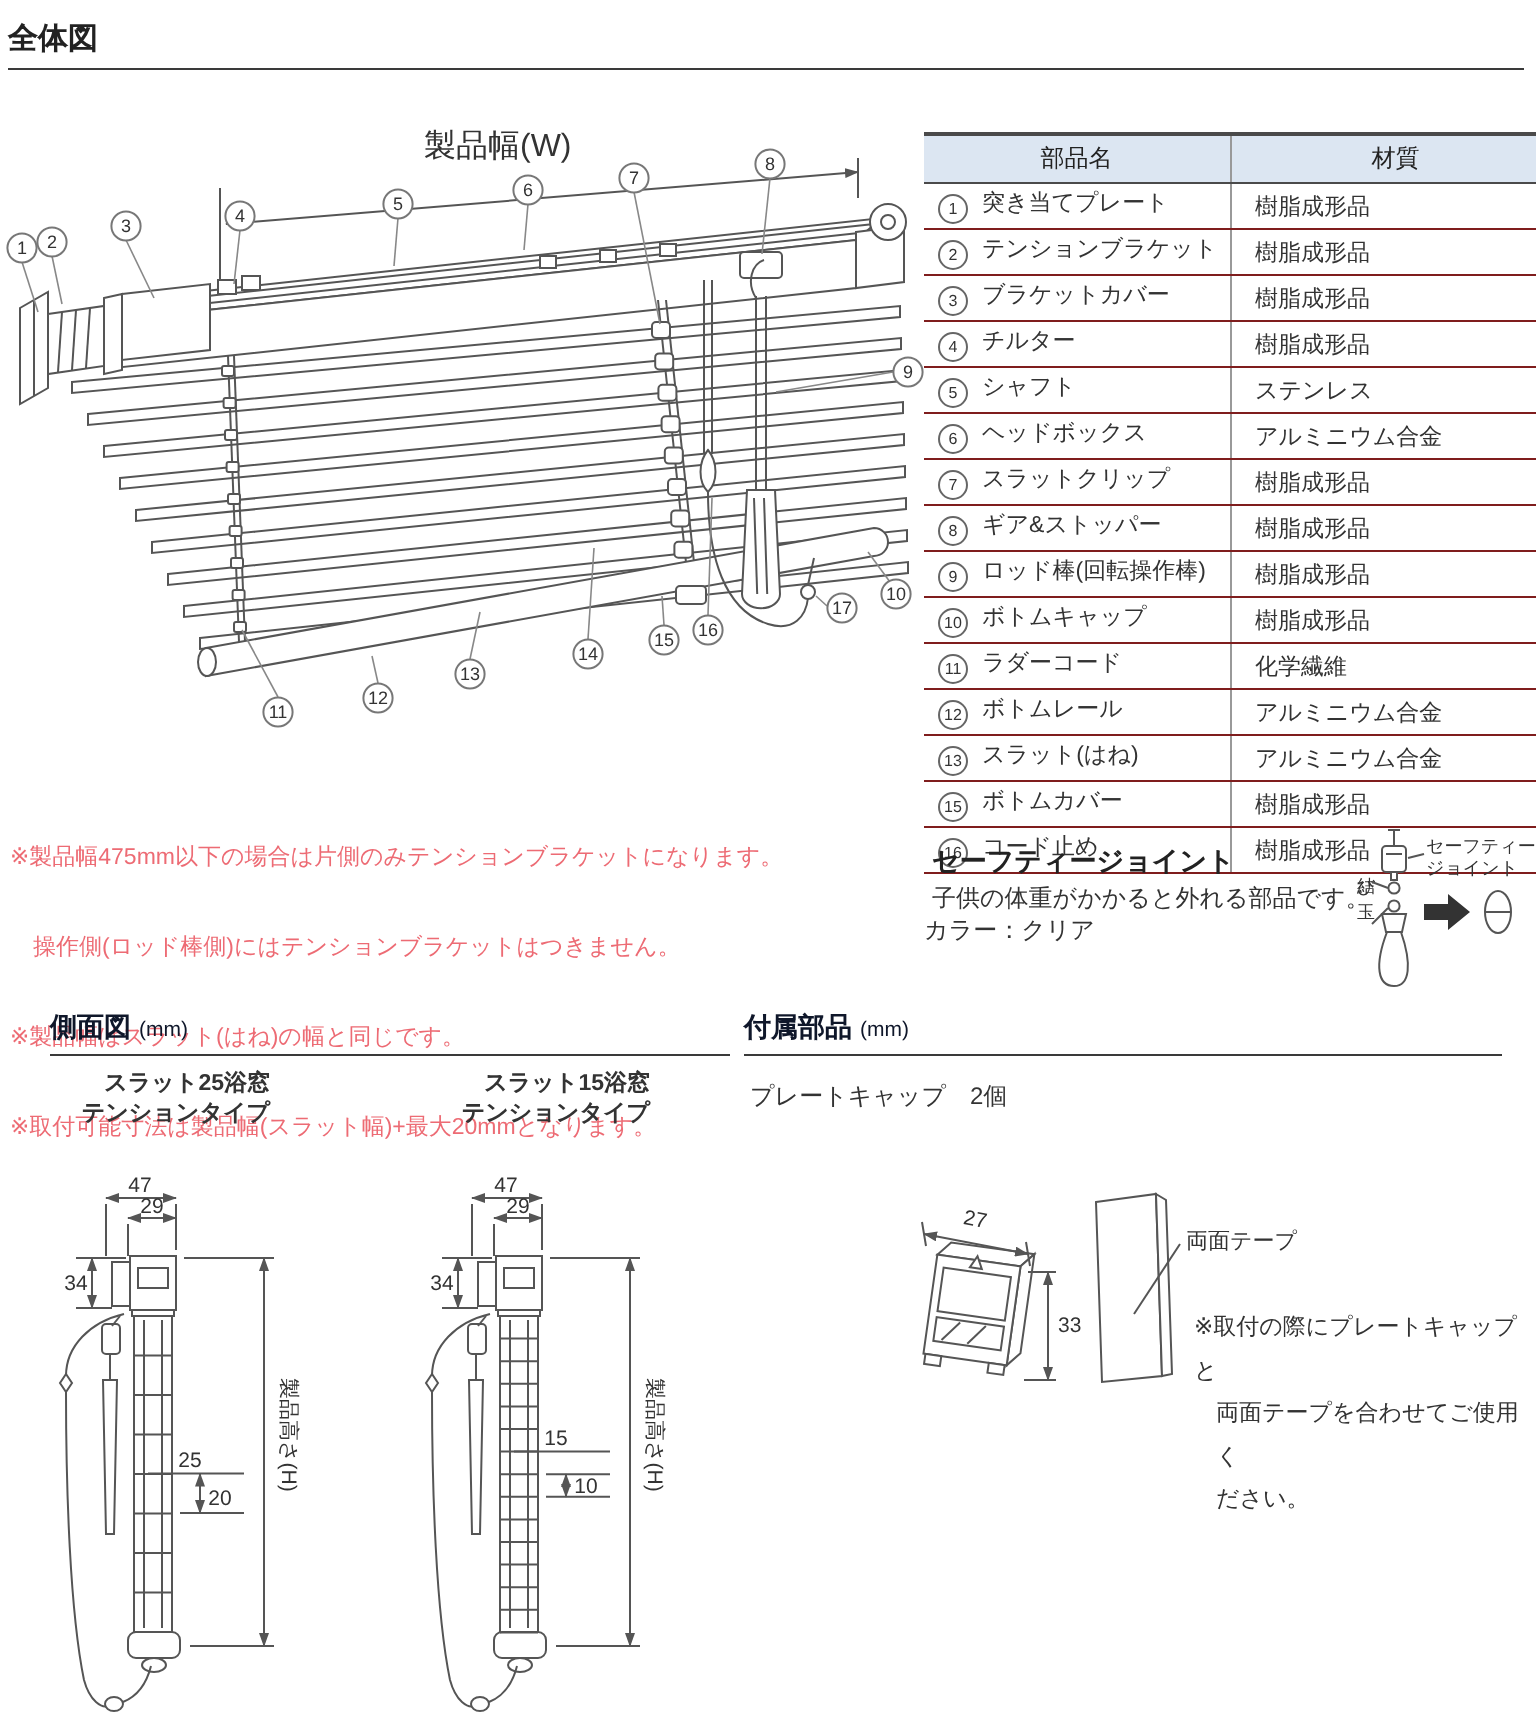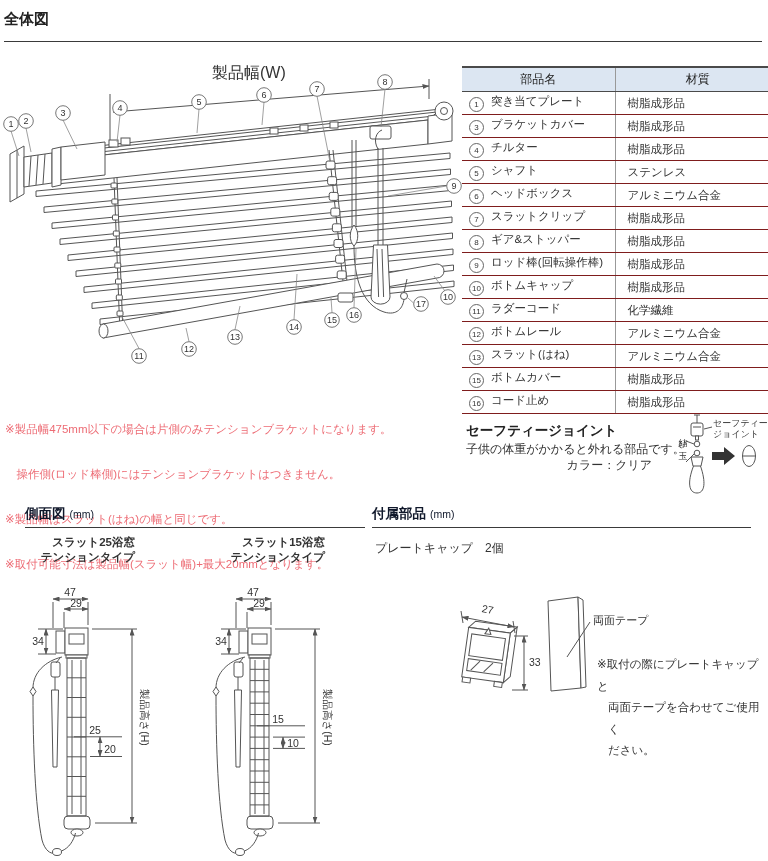--- a/index.html
+++ b/index.html
@@ -1,35 +1,35 @@
 <!DOCTYPE html>
 <html><head>
 <meta charset="utf-8">
 <style>
   html,body{margin:0;padding:0}
   body{width:768px;height:861px;position:relative;background:#fff;overflow:hidden;
        font-family:"Liberation Sans","DejaVu Sans",sans-serif;color:#333}
   .abs{position:absolute}
   .h1{left:4px;top:10px;width:758px;font-size:15px;font-weight:bold;color:#222;
-      border-bottom:1.5px solid #3a3a3a;padding-bottom:12px}
+      border-bottom:1.5px solid #3a3a3a;padding-bottom:5px}
   .h2{font-size:13.5px;font-weight:bold;color:#0f172a;border-bottom:1px solid #3a3a3a;padding-bottom:4px}
   .h2 .unit{font-size:10.5px;font-weight:normal;margin-left:4px}
   .notes{left:5px;top:392px;width:452px;font-size:11.5px;line-height:15px;color:#ed6b74;white-space:pre}
   table.parts{left:462px;top:66px;width:306px;position:absolute;border-collapse:collapse;table-layout:fixed}
   table.parts th{background:#dce6f2;border-top:2px solid #4a4a4a;border-bottom:1px solid #4a4a4a;
       font-size:12px;font-weight:normal;padding:3px 0;text-align:center;color:#222}
   table.parts td{border-bottom:1px solid #7f1d1d;font-size:11.5px;padding:2px 0;color:#333;
       white-space:nowrap;overflow:hidden}
   table.parts .c1{width:168px;padding-left:7px}
   table.parts .c2{border-left:1px solid #999;padding-left:12px}
   .circ{display:inline-block;width:13px;height:13px;border:1px solid #666;border-radius:50%;
       font-size:8px;line-height:13px;text-align:center;vertical-align:-2px;margin-right:7px;color:#333}
   .sj-title{left:466px;top:422px;font-size:13.5px;font-weight:bold;color:#222}
   .sj-desc{left:466px;top:441px;font-size:12px}
-  .sj-color{left:462px;top:457px;width:190px;font-size:12px;text-align:right}
+  .sj-color{left:462px;top:457px;width:190px;font-size:12px;}
   .knot-label{left:676px;top:431px;font-size:9px;writing-mode:vertical-rl;letter-spacing:2px}
   .caption{font-size:11.5px;font-weight:bold;text-align:right;line-height:15px}
   .cap-left{left:25px;top:535px;width:110px}
   .cap-right{left:205px;top:535px;width:120px}
   .acc-item{left:375px;top:540px;font-size:12px}
   .tape-label{left:593px;top:613px;font-size:11px}
   .acc-note{left:597px;top:654px;width:172px;font-size:11.5px;line-height:21.5px}
   .acc-note div+div{padding-left:11px}
   svg{position:absolute;overflow:visible}
   svg text{font-family:"Liberation Sans","DejaVu Sans",sans-serif;fill:#333}
@@ -246,20 +246,24 @@
       <th class="c1n">部品名</th>
       <th class="c2">材質</th>
     </tr>
   </thead>
   <tbody>
   <tr>
     <td class="c1"><span class="circ">1</span><span>突き当てプレート</span></td>
     <td class="c2">樹脂成形品</td>
   </tr>
 
+  <tr>
+    <td class="c1"><span class="circ">2</span><span>テンションブラケット</span></td>
+    <td class="c2">樹脂成形品</td>
+  </tr>
 
   <tr>
     <td class="c1"><span class="circ">3</span><span>ブラケットカバー</span></td>
     <td class="c2">樹脂成形品</td>
   </tr>
 
   <tr>
     <td class="c1"><span class="circ">4</span><span>チルター</span></td>
     <td class="c2">樹脂成形品</td>
   </tr>

